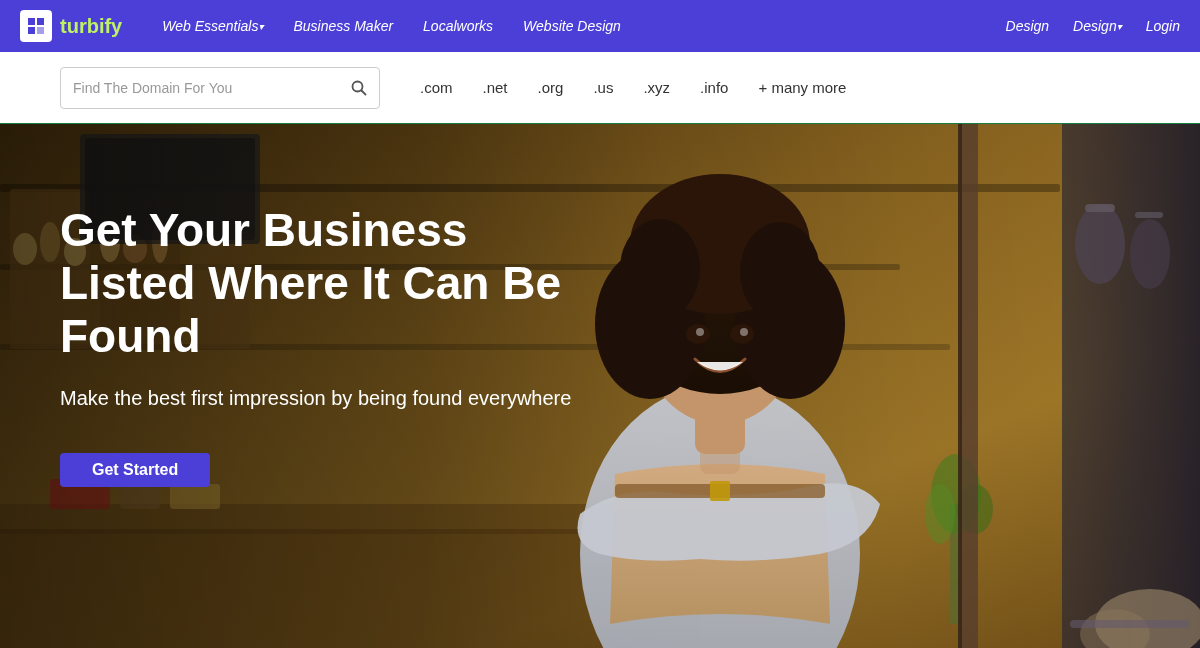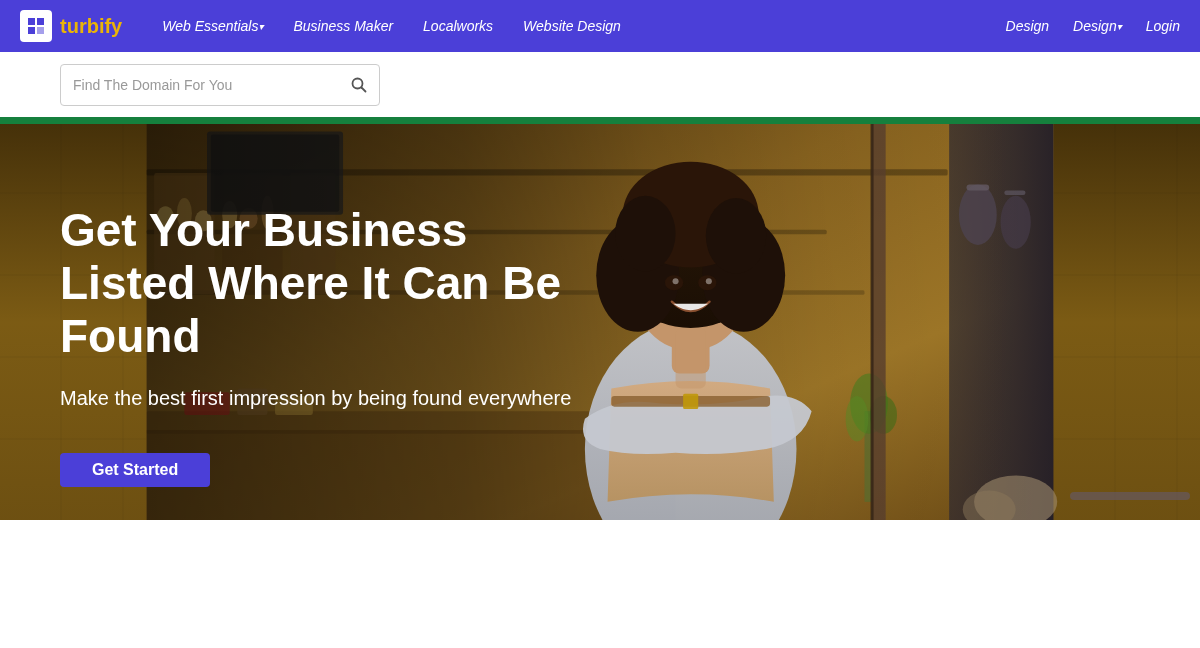--- a/index.html
+++ b/index.html
@@ -11,21 +11,21 @@
       height: 52px;
       display: flex;
       align-items: center;
       padding: 0 20px;
       gap: 30px;
     }
     .navbar-brand {
       display: flex;
       align-items: center;
       gap: 8px;
-      color: #eab308;
+      color: #bef264;
       font-weight: bold;
       font-size: 20px;
       text-decoration: none;
       margin-right: 10px;
     }
     .brand-icon {
       width: 32px;
       height: 32px;
       background: white;
       border-radius: 4px;
@@ -57,21 +57,21 @@
     }
 
     
     .search-area {
       background: white;
       height: 72px;
       display: flex;
       align-items: center;
       padding: 0 60px;
       gap: 40px;
-      border-bottom: 7px solid #15803d;
+      border-bottom: 1px solid #15803d;
     }
     .search-box {
       display: flex;
       align-items: center;
       border: 1.5px solid #ccc;
       border-radius: 4px;
       padding: 0 12px;
       height: 42px;
       width: 320px;
       gap: 8px;
@@ -109,21 +109,21 @@
     }
     .domain-more {
       font-size: 15px;
       color: #333;
       font-weight: 500;
     }
 
     
     .hero {
       position: relative;
-      height: 396px;
+      height: 524px;
       background: linear-gradient(
         to right,
         rgba(0,0,0,0.55) 0%,
         rgba(0,0,0,0.3) 45%,
         rgba(0,0,0,0.05) 65%,
         rgba(0,0,0,0) 100%
       );
       overflow: hidden;
     }
     
@@ -230,20 +230,29 @@
   <div class="search-box">
     <input type="text" placeholder="Find The Domain For You" style="">
     <button class="search-icon-btn">
       <svg width="16" height="16" viewBox="0 0 16 16" fill="none">
         <circle cx="6.5" cy="6.5" r="5" stroke="#555" stroke-width="1.8"></circle>
         <line x1="10.5" y1="10.5" x2="14.5" y2="14.5" stroke="#555" stroke-width="1.8" stroke-linecap="round"></line>
       </svg>
     </button>
   </div>
 
+  <div class="domain-extensions">
+    <span class="domain-ext">.com</span>
+    <span class="domain-ext">.net</span>
+    <span class="domain-ext">.org</span>
+    <span class="domain-ext">.us</span>
+    <span class="domain-ext">.xyz</span>
+    <span class="domain-ext">.info</span>
+    <span class="domain-more">+ many more</span>
+  </div>
 </div>
 
 <section class="hero">
   <div class="hero-bg-img">
 
     <svg width="1200" height="524" viewBox="0 0 1200 524" xmlns="http://www.w3.org/2000/svg" style="position:absolute;inset:0;width:100%;height:100%;">
 
       <defs>
         <linearGradient id="bgGrad" x1="0" y1="0" x2="1" y2="1">
           <stop offset="0%" stop-color="#5a3d10"></stop>

